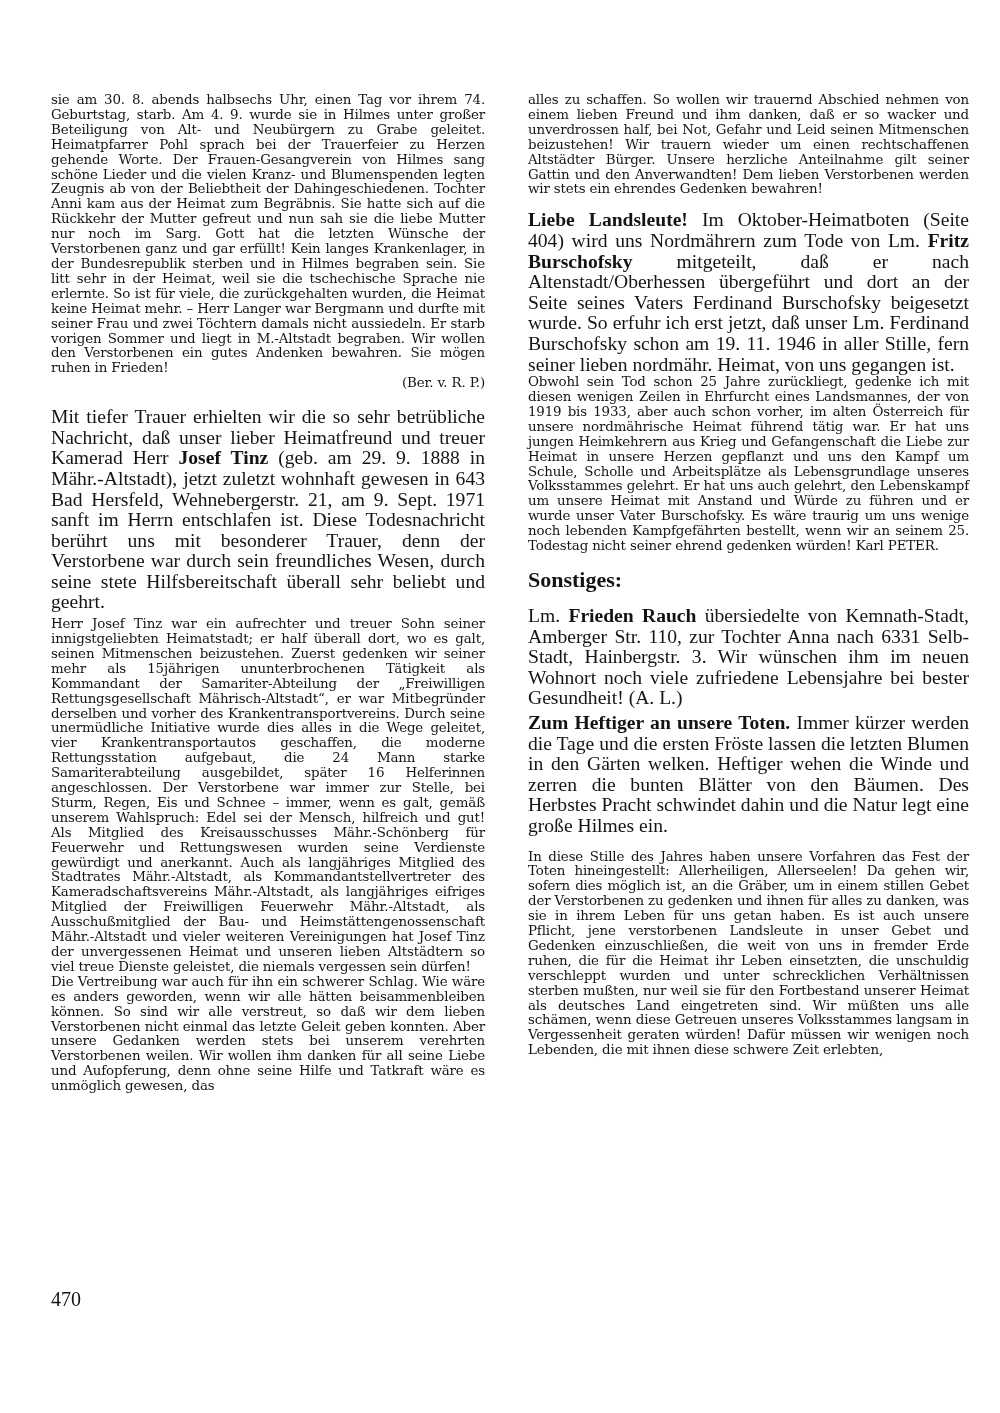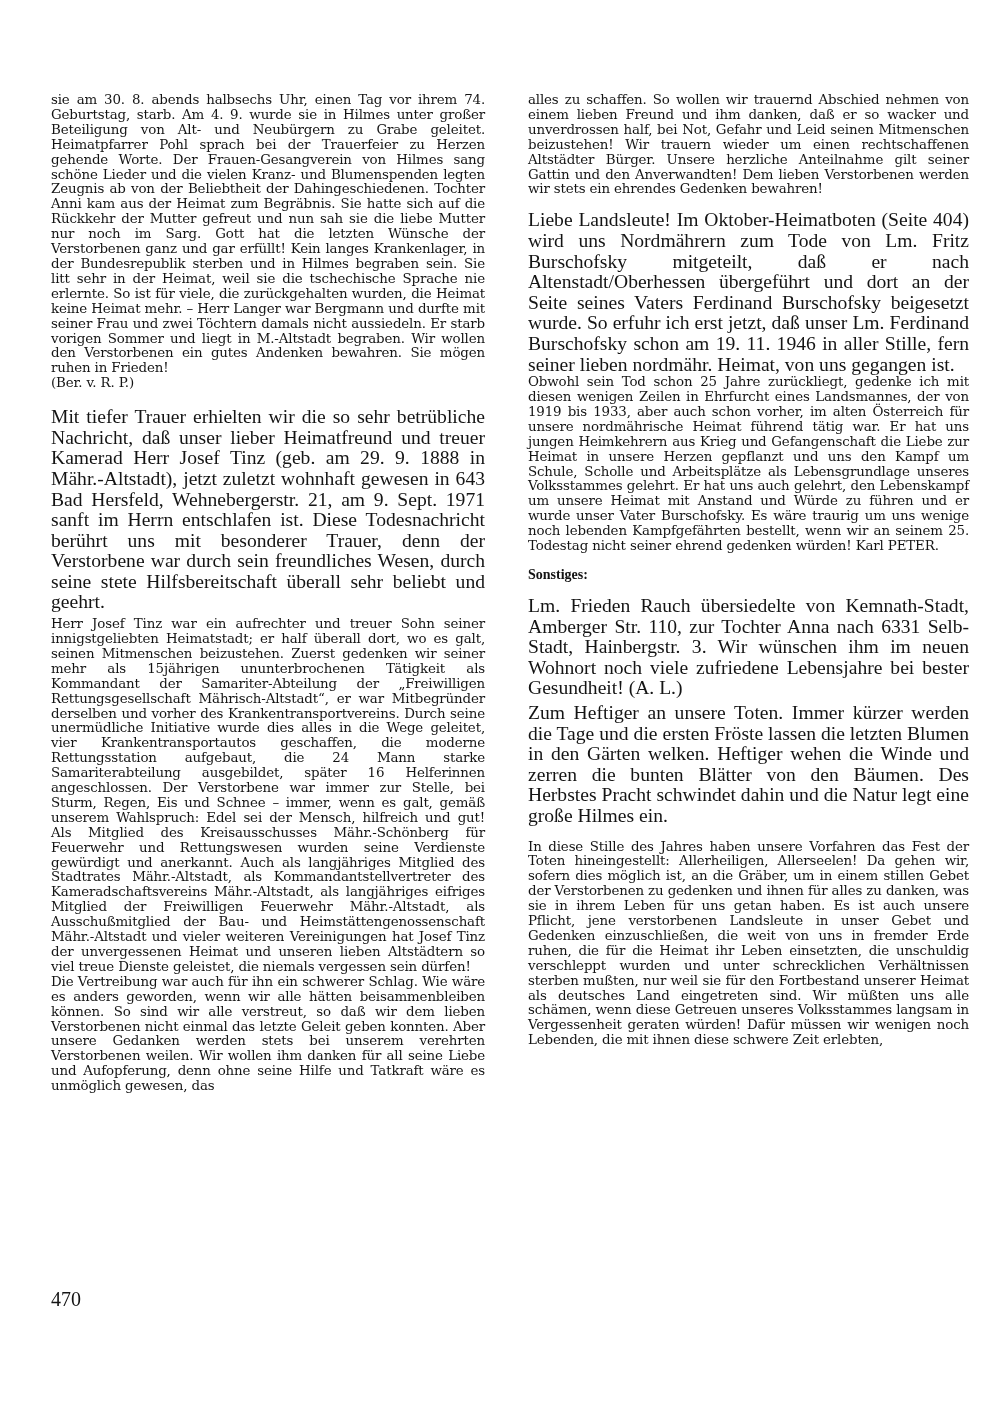--- a/index.html
+++ b/index.html
@@ -16,25 +16,25 @@
     letter-spacing: -0.15px;
     margin: 0;
   }
   .large {
     font-family: "Liberation Serif", serif;
     font-size: 19.6px;
     line-height: 20.6px;
     text-align: justify;
     margin: 0;
   }
-  .right { text-align: left; }
-  .b { font-weight: normal; }
+  .right { text-align: right; }
+  .b { font-weight: bold; }
   .heading {
     font-family: "Liberation Serif", serif;
-    font-size: 14px;
+    font-size: 22px;
     font-weight: bold;
     margin: 0;
   }
   .page-number {
     position: absolute; left: 51px; top: 1288px;
     font-family: "Liberation Serif", serif; font-weight: normal; font-size: 20px;
   }
   .gap-s { height: 13px; }
   .gap-xs { height: 4px; }
   .gap-m { height: 16px; }

